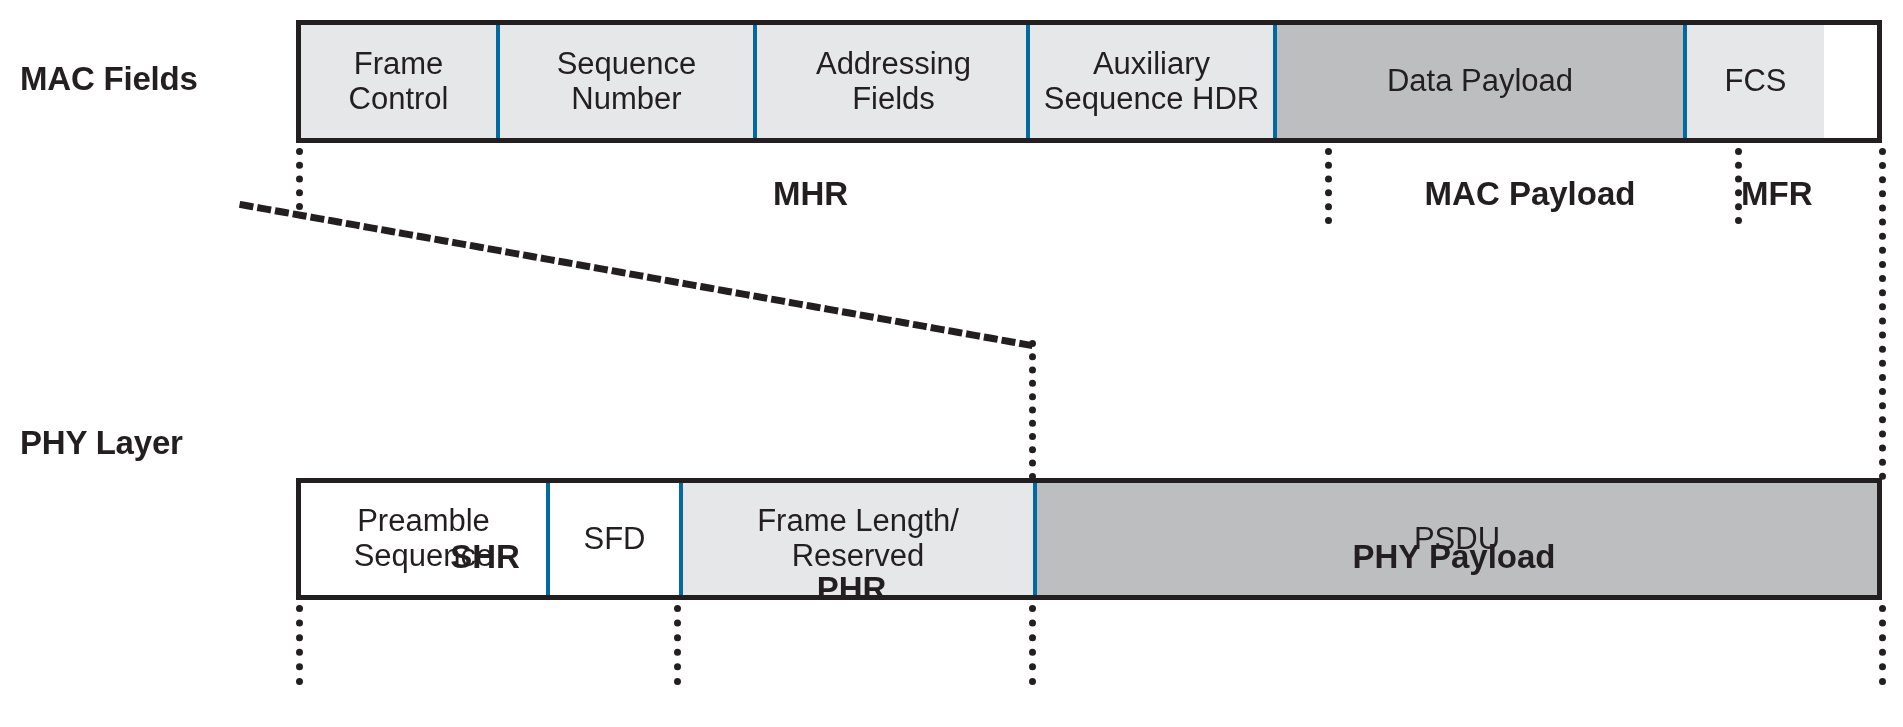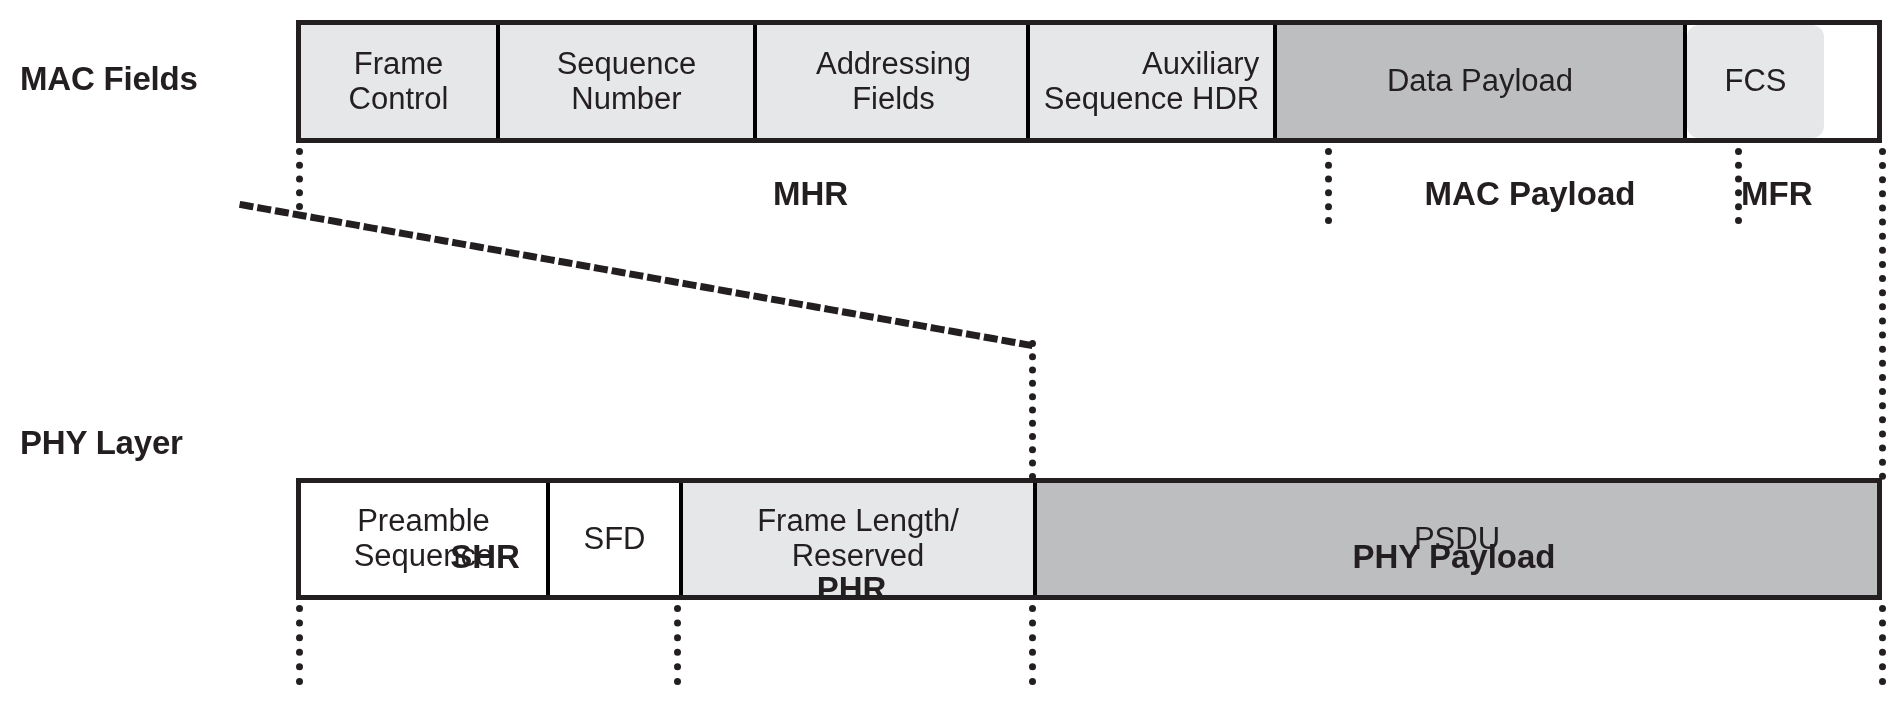--- a/index.html
+++ b/index.html
@@ -39,21 +39,21 @@
   }
   .cell {
     box-sizing: border-box;
     display: flex;
     align-items: center;
     justify-content: center;
     text-align: center;
     font-size: 31px;
     line-height: 1.12;
     color: #231f20;
-    border-right: 4px solid #000000;
+    border-right: 4px solid #0369a1;
     padding: 0 4px;
     overflow: hidden;
   }
   .cell:last-child { border-right: none; }
   .cell.light { background: #e6e7e8; }
   .cell.dark  { background: #bcbec0; }
   .cell.white { background: #ffffff; }
   .cell span { display: block; }
 
   
@@ -96,32 +96,32 @@
         <span>Sequence</span>
         <span>Number</span>
       </div>
     </div>
     <div class="cell light" style="width:273px;padding-left:8px;">
       <div>
         <span>Addressing</span>
         <span>Fields</span>
       </div>
     </div>
-    <div class="cell light" style="width:247px;text-align:right;">
+    <div class="cell light" style="width:247px;">
       <div>
         <span>Auxiliary</span>
         <span>Sequence HDR</span>
       </div>
     </div>
     <div class="cell dark" style="width:410px;">
       <div>
         <span>Data Payload</span>
       </div>
     </div>
-    <div class="cell light" style="width:137px;border-radius:12px;">
+    <div class="cell light" style="width:137px;">
       <div>
         <span>FCS</span>
       </div>
     </div>
   </div>
 
   <div class="vtick" style="left:296px;  top:148px; height:62px;"></div>
   <div class="vtick" style="left:1325px; top:148px; height:76px;"></div>
   <div class="vtick" style="left:1735px; top:148px; height:76px;"></div>
 

